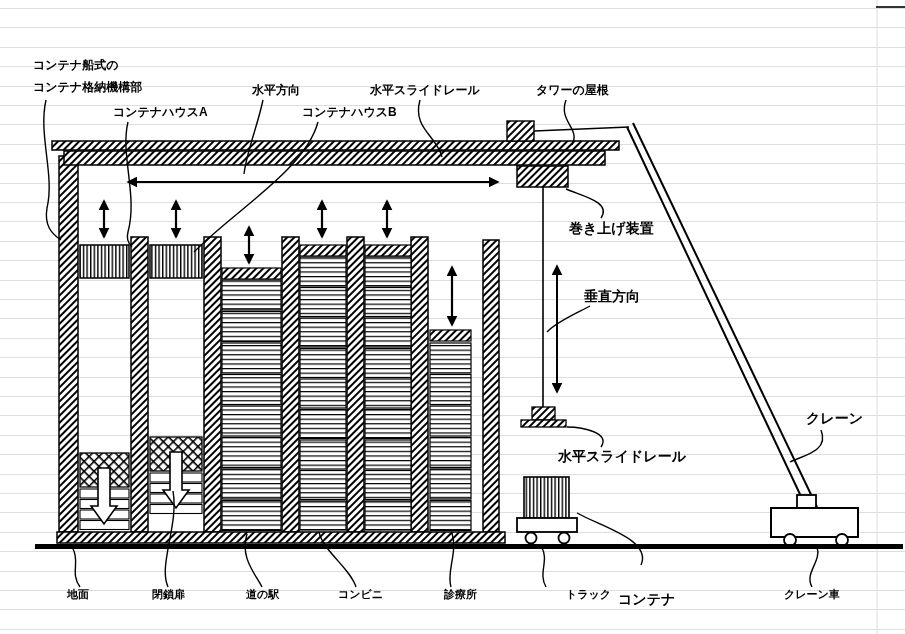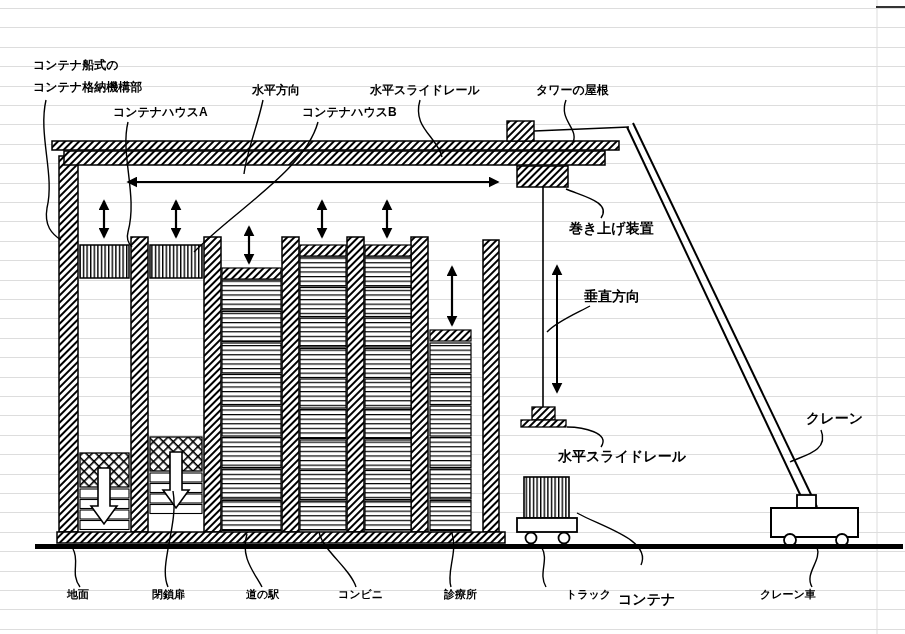--- a/index.html
+++ b/index.html
@@ -203,15 +203,15 @@
   <div class="lbl s14" style="left:584px; top:288px;">垂直方向</div>
   <div class="lbl s14" style="left:558px; top:448px;">水平スライドレール</div>
   <div class="lbl s14" style="left:806px; top:410px;">クレーン</div>
   <div class="lbl s14" style="left:618px; top:566px;margin-top:25px;">コンテナ</div>
   <div class="lbl s15" style="left:67px;  top:588px;">地面</div>
   <div class="lbl s15" style="left:152px; top:588px;">閉鎖扉</div>
   <div class="lbl s15" style="left:246px; top:588px;">道の駅</div>
   <div class="lbl s15" style="left:338px; top:588px;">コンビニ</div>
   <div class="lbl s15" style="left:436px; top:588px;padding-left:8px;">診療所</div>
   <div class="lbl s15" style="left:528px; top:588px;margin-left:38px;">トラック</div>
-  <div class="lbl s15" style="left:760px; top:588px;">クレーン車</div>
+  <div class="lbl s15" style="left:784px; top:588px;">クレーン車</div>
 
 </div>
 
 </body></html>

